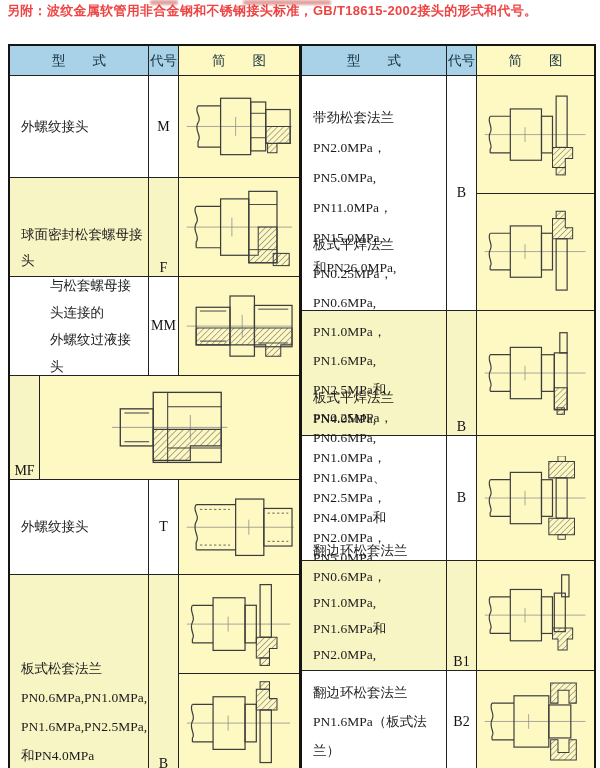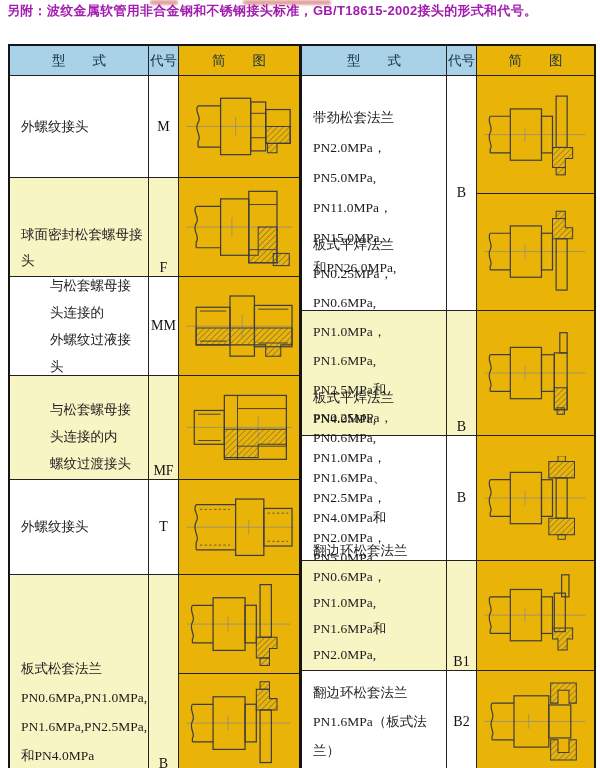--- a/index.html
+++ b/index.html
@@ -1,31 +1,31 @@
 <!DOCTYPE html>
 <html style="--hdr: #a9d2e8; --hl: #f8f5c5;"><head>
 <meta charset="utf-8">
 <style>
   html,body{margin:0;padding:0;background:#ffffff;width:600px;height:768px;overflow:hidden;}
   body{font-family:"Liberation Serif","DejaVu Serif",serif;color:#1c1c1c;position:relative;}
   .doc-title{position:absolute;left:7px;top:2px;font-family:"Liberation Sans","DejaVu Sans",sans-serif;
-    font-weight:bold;font-size:13px;letter-spacing:.3px;color:#a21caf;white-space:nowrap;}
+    font-weight:bold;font-size:13px;letter-spacing:.3px;color:#ef4444;white-space:nowrap;}
   .artifact{position:absolute;top:0;height:5px;background:#cc5a55;opacity:.55;border-radius:2px;filter:blur(1px);}
   .tbl{position:absolute;top:44px;border:2px solid #151515;background:#fff;}
   #tbl-left{left:8px;width:289px;height:730px;}
   #tbl-right{left:300px;width:292px;height:730px;}
   .row{display:flex;border-bottom:1px solid #222;box-sizing:border-box;}
   .row:last-child{border-bottom:none;}
   .cell{box-sizing:border-box;border-right:1px solid #222;position:relative;display:flex;align-items:center;}
   .cell:last-child{border-right:none;}
   .hrow{background:var(--hdr,#a9d2e8);}
   .hcell{justify-content:center;font-size:13.5px;white-space:pre;color:#14303e;}
   .t-col{width:139px;}
   .c-col{width:30px;justify-content:center;}
-  .d-col{flex:1;flex-direction:column;align-items:stretch;padding:0;background:#eab308;}
+  .d-col{flex:1;flex-direction:column;align-items:stretch;padding:0;background:#fef9c3;}
   #tbl-right .t-col{width:145px;}
   .hl{background:var(--hl,#f8f5c5);align-items:flex-end;}
   .ttext{padding:2px 4px 2px 11px;font-size:13.5px;white-space:pre-line;line-height:26px;}
   .lh-xl .ttext{line-height:30px;}
   .lh-l .ttext{line-height:29px;}
   .lh-m .ttext{line-height:27px;padding-left:40px;}
   .lh-s .ttext{line-height:20px;}
   .code{font-size:14px;color:#111;}
   .dwrap{flex:1;display:flex;align-items:center;justify-content:center;min-height:0;}
   .dwrap + .dwrap{border-top:1px solid #222;}
@@ -232,24 +232,20 @@
     <div class="cell d-col">
         <div class="dwrap">
           <svg class="dg" viewBox="0 0 120 92">
             <use href="#sym-nipple-mm" xlink:href="#sym-nipple-mm"></use>
           </svg>
         </div>
       </div>
   </div>
 
   <div class="row lh-m" style="height:104px">
-    <div class="cell t-col hl">
-        <div class="ttext">与松套螺母接头连接的内
-螺纹过渡接头</div>
-      </div>
     <div class="cell c-col hl">
         <span class="code">MF</span>
       </div>
     <div class="cell d-col">
         <div class="dwrap">
           <svg class="dg" viewBox="0 0 120 92">
             <use href="#sym-nipple-mf" xlink:href="#sym-nipple-mf"></use>
           </svg>
         </div>
       </div>

